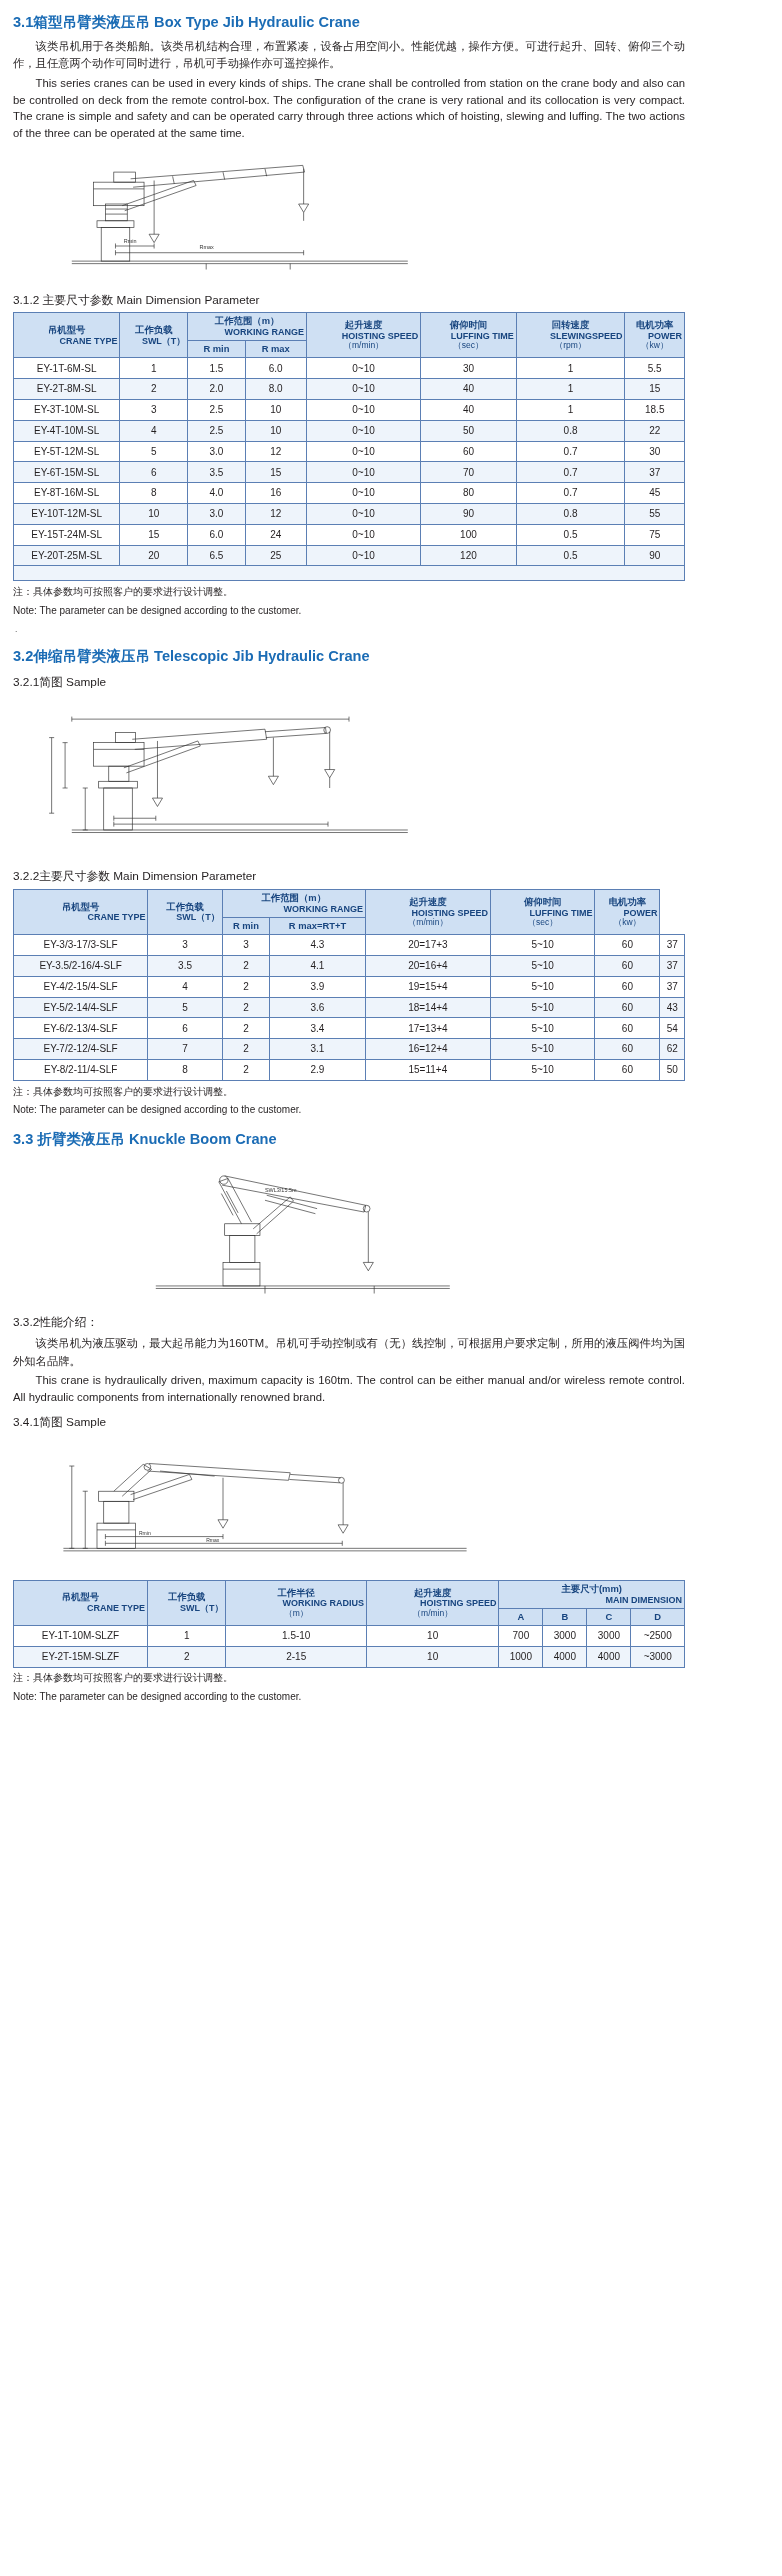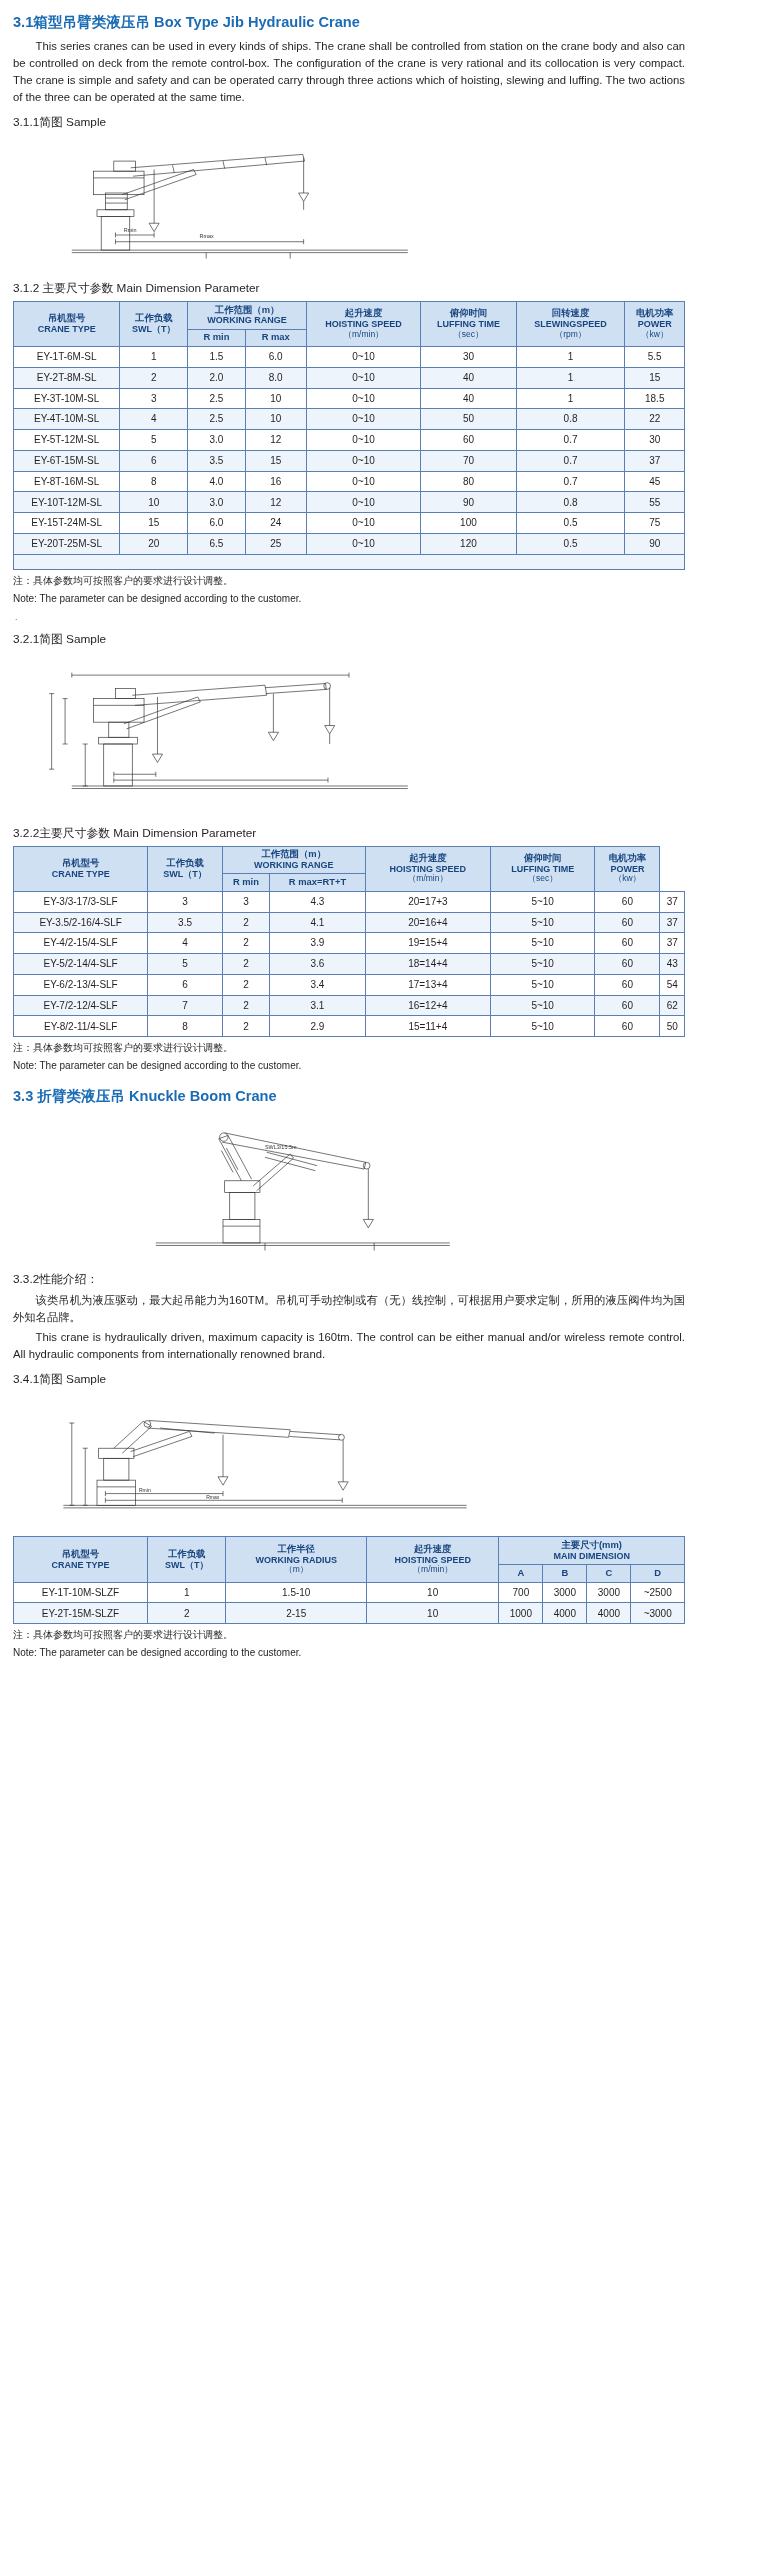--- a/index.html
+++ b/index.html
@@ -56,21 +56,21 @@
     line-height:1.15;
   }
   table.spec thead th{
     background:#cfe0f3;
     color:#18457f;
     font-weight:bold;
     font-size:9.4px;
     padding:2.8px 1.9px;
   }
   table.spec thead th .cn{display:block;font-size:9.4px;}
-  table.spec thead th .en{display:block;font-size:9px;}
+  table.spec thead th .en{display:block;font-size:9px;text-align:right;}
   table.spec thead th .unit{display:block;font-size:8.5px;font-weight:normal;}
   table.spec tbody td{
     background:#ffffff;
     height:16px;
     font-size:10px;
   }
   table.spec tbody tr.alt td{background:#eef4fb;}
   table.spec tbody tr.filler td{height:10.4px;background:#eef4fb;}
   .fig{
     width:100%;
@@ -82,23 +82,23 @@
   svg{display:block;}
 </style>
 </head>
 <body>
 
 <div class="page">
 <div class="inner">
 
   <h2 class="section">3.1箱型吊臂类液压吊  Box Type Jib Hydraulic Crane</h2>
 
+  <p class="para">该类吊机用于各类船舶。该类吊机结构合理，布置紧凑，设备占用空间小。性能优越，操作方便。可进行起升、回转、俯仰三个动作，且任意两个动作可同时进行，吊机可手动操作亦可遥控操作。</p>
   <p class="para en">This series cranes can be used in every kinds of ships. The crane shall be controlled from station on the crane body and also can be controlled on deck from the remote control-box. The configuration of the crane is very rational and its collocation is very compact. The crane is simple and safety and can be operated carry through three actions which of hoisting, slewing and luffing. The two actions of the three can be operated at the same time.</p>
 
-  <h3 class="sub">3.1.1简图  Sample</h3>
 
   <div class="figwrap">
     <svg class="fig" width="754" height="137" viewBox="0 0 800 145" style="font-size:11px">
       <g stroke="#333" fill="none" stroke-width="0.8">
 
         <line x1="70" y1="128" x2="470" y2="128"></line>
         <line x1="70" y1="131" x2="470" y2="131"></line>
 
         <rect x="105" y="88" width="34" height="40"></rect>
         <rect x="100" y="80" width="44" height="8"></rect>
@@ -289,20 +289,21 @@
             <td colspan="8"></td>
           </tr>
     </tbody>
   </table>
 
   <p class="note">注：具体参数均可按照客户的要求进行设计调整。</p>
   <p class="note">Note: The parameter can be designed according to the customer.</p>
 
   <div class="tiny-mark">.</div>
 
+  <h2 class="section">3.2伸缩吊臂类液压吊  Telescopic Jib Hydraulic Crane</h2>
   <h3 class="sub">3.2.1简图  Sample</h3>
 
   <div class="figwrap">
     <svg class="fig" width="754" height="165" viewBox="0 0 800 175">
       <g stroke="#333" fill="none" stroke-width="0.8">
 
         <line x1="70" y1="18" x2="400" y2="18"></line>
         <path d="M70 15 l0 6 M400 15 l0 6"></path>
         <line x1="46" y1="40" x2="46" y2="130"></line>
         <path d="M43 40 l6 0 M43 130 l6 0"></path>

